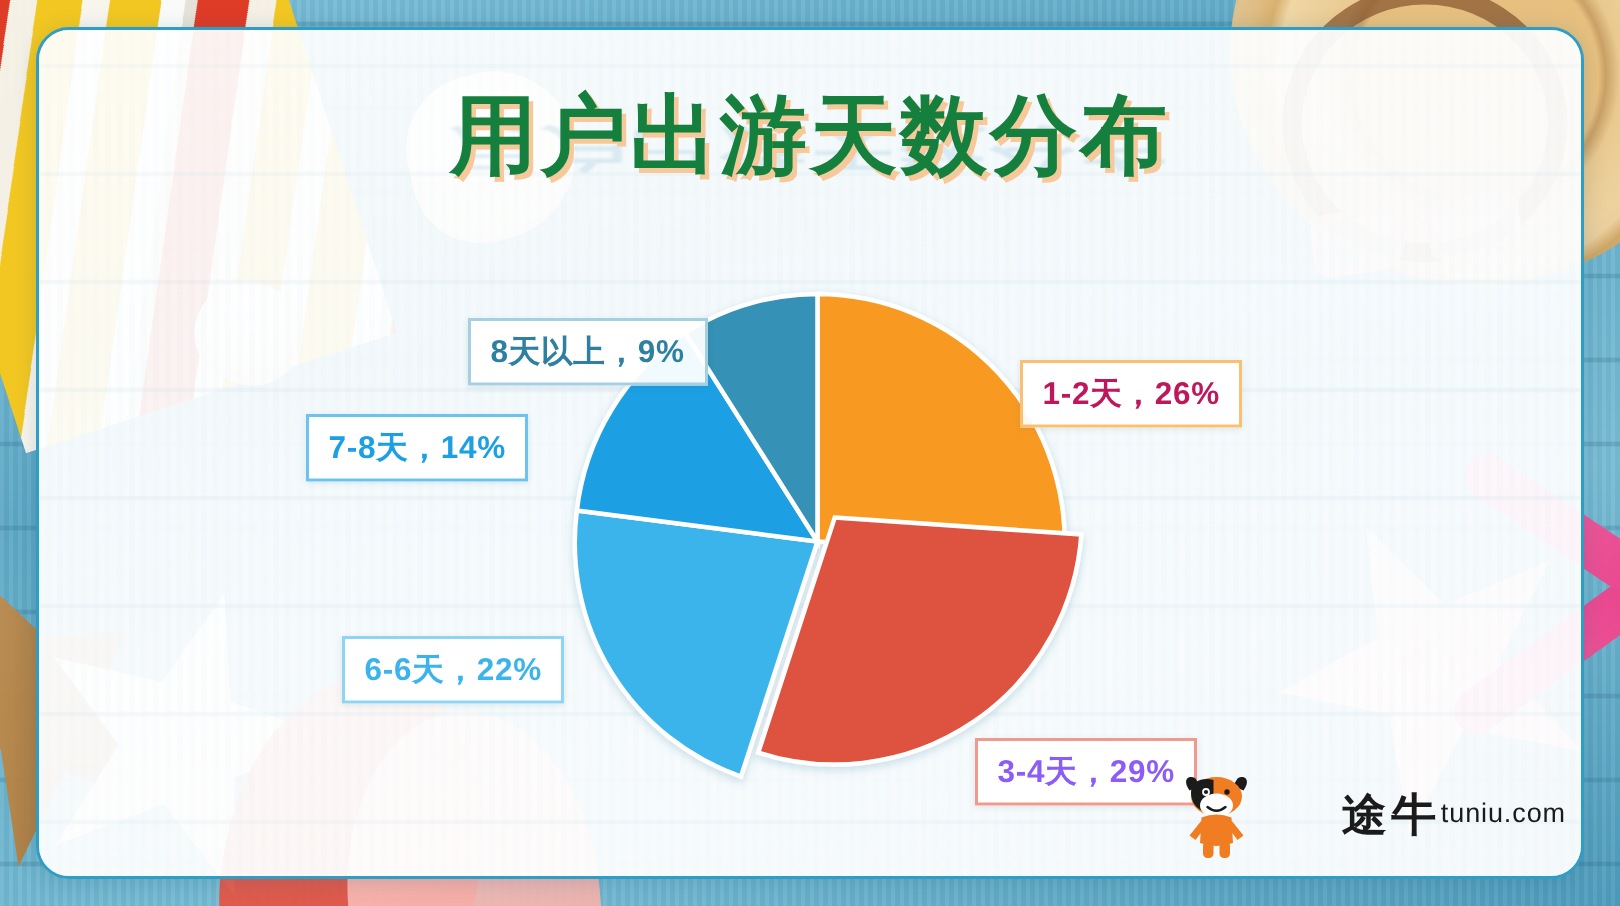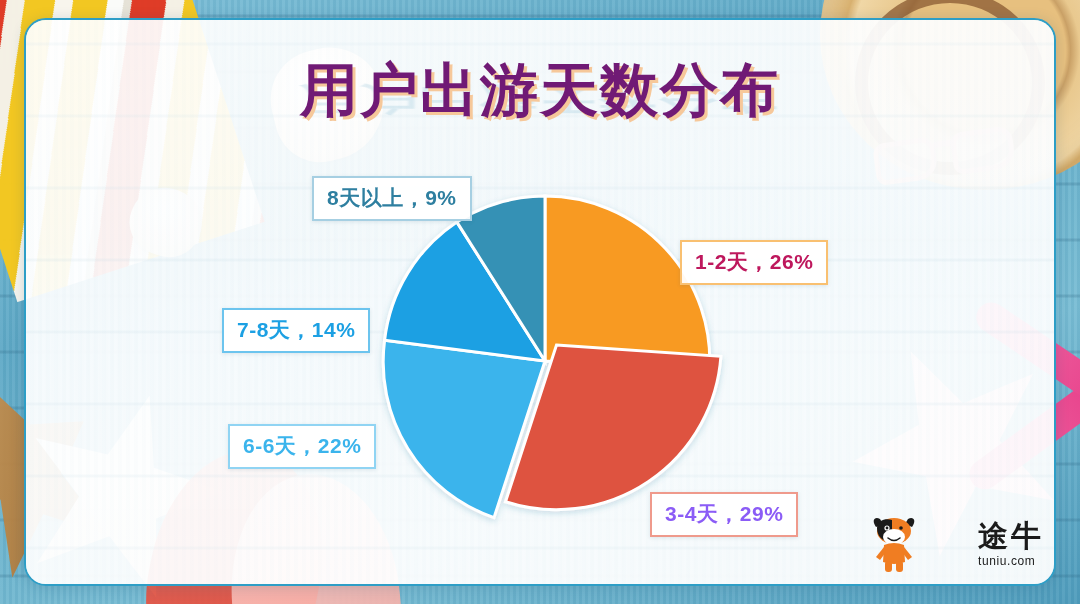--- a/index.html
+++ b/index.html
@@ -222,21 +222,21 @@
   }
 
   
   .title {
     position: absolute;
     left: 0; right: 0; top: 52px;
     text-align: center;
     font-size: 58px;
     font-weight: bold;
     letter-spacing: 2px;
-    color: #701a75;
+    color: #15803d;
     text-shadow: 3px 3px 0 #f6c89a;
     z-index: 5;
   }
   .title-reflection {
     position: absolute;
     left: 0; right: 0; top: 120px;
     text-align: center;
     font-size: 58px;
     font-weight: bold;
     letter-spacing: 2px;
@@ -265,39 +265,39 @@
     padding: 6px 13px 7px;
     background: rgba(255,255,255,0.94);
     border: 2px solid;
     font-size: 21px;
     font-weight: bold;
     white-space: nowrap;
     letter-spacing: 0.5px;
     box-shadow: 0 1px 4px rgba(30,80,110,0.12);
   }
   .lbl-8d   { left: 312px; top: 176px; color: #2e7fa0; border-color: #a6cfe2; }
-  .lbl-78   { left: 222px; top: 276px; color: #1f9fe3; border-color: #6cc4ee; margin-top: 32px; }
+  .lbl-78   { left: 204px; top: 276px; color: #1f9fe3; border-color: #6cc4ee; }
   .lbl-56   { left: 228px; top: 424px; color: #3bb0ea; border-color: #90d4f3; }
   .lbl-34   { left: 650px; top: 492px; color: #e0503b; border-color: #ef9a8c; }
   .lbl-12   { left: 680px; top: 240px; color: #f89a21; border-color: #f9c071; }
 
   
   .logo {
     position: absolute;
     right: 36px; bottom: 30px;
     display: flex; align-items: center; gap: 10px;
     z-index: 9;
   }
   .logo-mark { width: 52px; height: 60px; position: relative; }
-  .logo-text { display: flex; flex-direction: column; line-height: 1; margin-left: 48px; }
+  .logo-text { display: flex; line-height: 1; margin-left: 48px; }
   .logo-cn {
     font-size: 30px; font-weight: bold; color: #1b1b1b; letter-spacing: 3px;
   }
   .logo-url {
-    font-size: 12px; color: #1b1b1b; letter-spacing: 0.6px; margin-top: 4px;
+    font-size: 18px; color: #1b1b1b; letter-spacing: 0.6px; margin-top: 4px;
   }
 </style>
 </head>
 <body>
 
 <div id="stage">
 
   <div class="bg-wood"></div>
 
   <div class="prop towel"></div>
@@ -343,21 +343,21 @@
 
         <path fill="#3bb4ec" stroke="#ffffff" stroke-width="3" d="M 175 175 L 124.0 331.7 A 165 165 0 0 1 14.6 154.3 Z"></path>
 
         <path fill="#1ca0e3" stroke="#ffffff" stroke-width="3" d="M 175 175 L 14.6 154.3 A 165 165 0 0 1 86.8 35.9 Z"></path>
 
         <path fill="#3591b5" stroke="#ffffff" stroke-width="3" d="M 175 175 L 86.8 35.9 A 165 165 0 0 1 175 10 Z"></path>
       </g>
     </svg>
   </div>
 
-  <div class="lbl lbl-8d" style="color: rgb(46, 127, 160); border-color: rgb(166, 207, 226);">8天以上，9%</div>
+  <div class="lbl lbl-8d" style="color: rgb(46, 127, 160); border-color: rgb(166, 207, 226); margin-top: 36px;">8天以上，9%</div>
   <div class="lbl lbl-78" style="color: rgb(28, 160, 227); border-color: rgb(108, 196, 238);">7-8天，14%</div>
   <div class="lbl lbl-56" style="color: rgb(59, 180, 236); border-color: rgb(144, 212, 243);">6-6天，22%</div>
   <div class="lbl lbl-34" style="color: #8b5cf6; border-color: rgb(239, 154, 140);">3-4天，29%</div>
   <div class="lbl lbl-12" style="color: #be185d; border-color: rgb(249, 192, 113);">1-2天，26%</div>
 
   <div class="logo">
     <div class="logo-mark">
       <svg viewBox="0 0 52 60" width="52" height="60">
 
         <path d="M8 13 C3 6 7 2 12 5 L15 10 Z" fill="#1b1b1b"></path>

